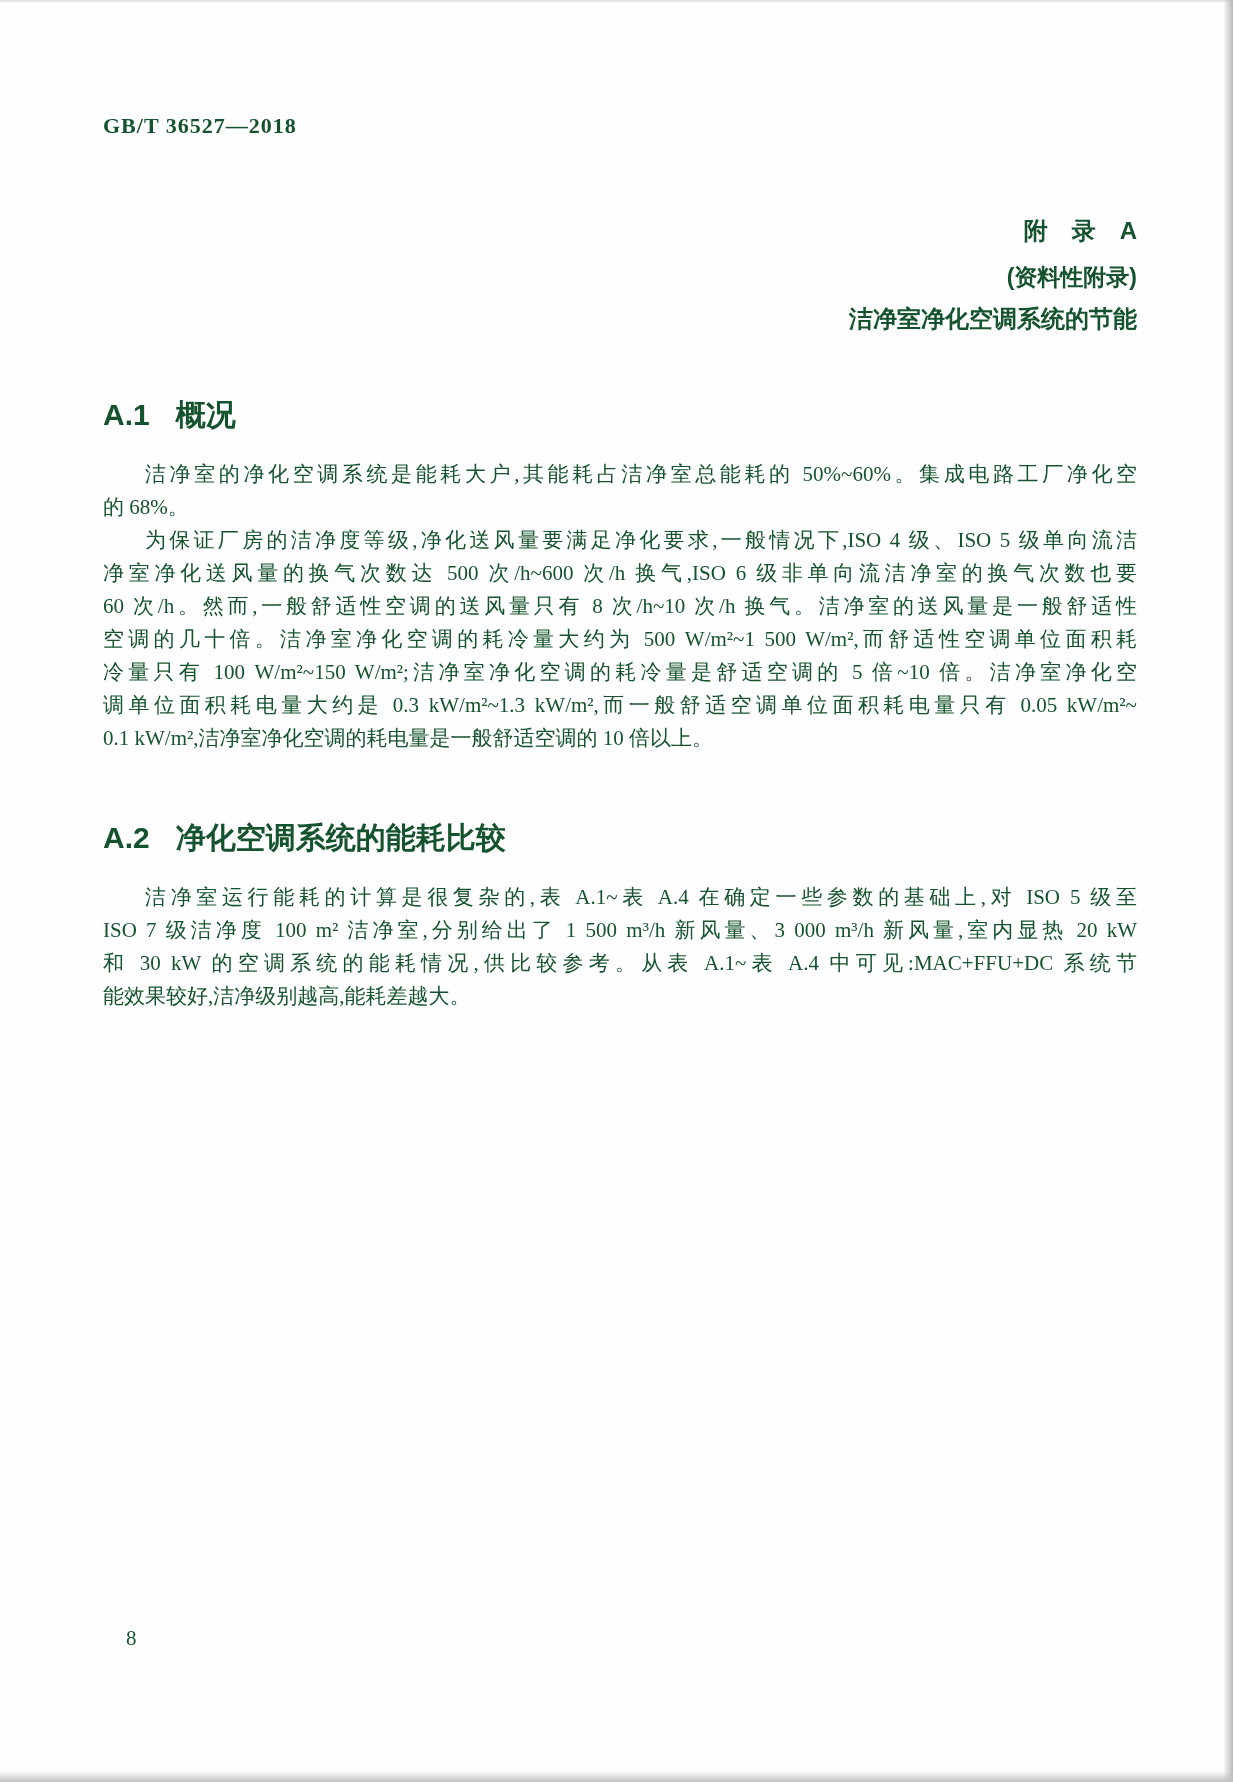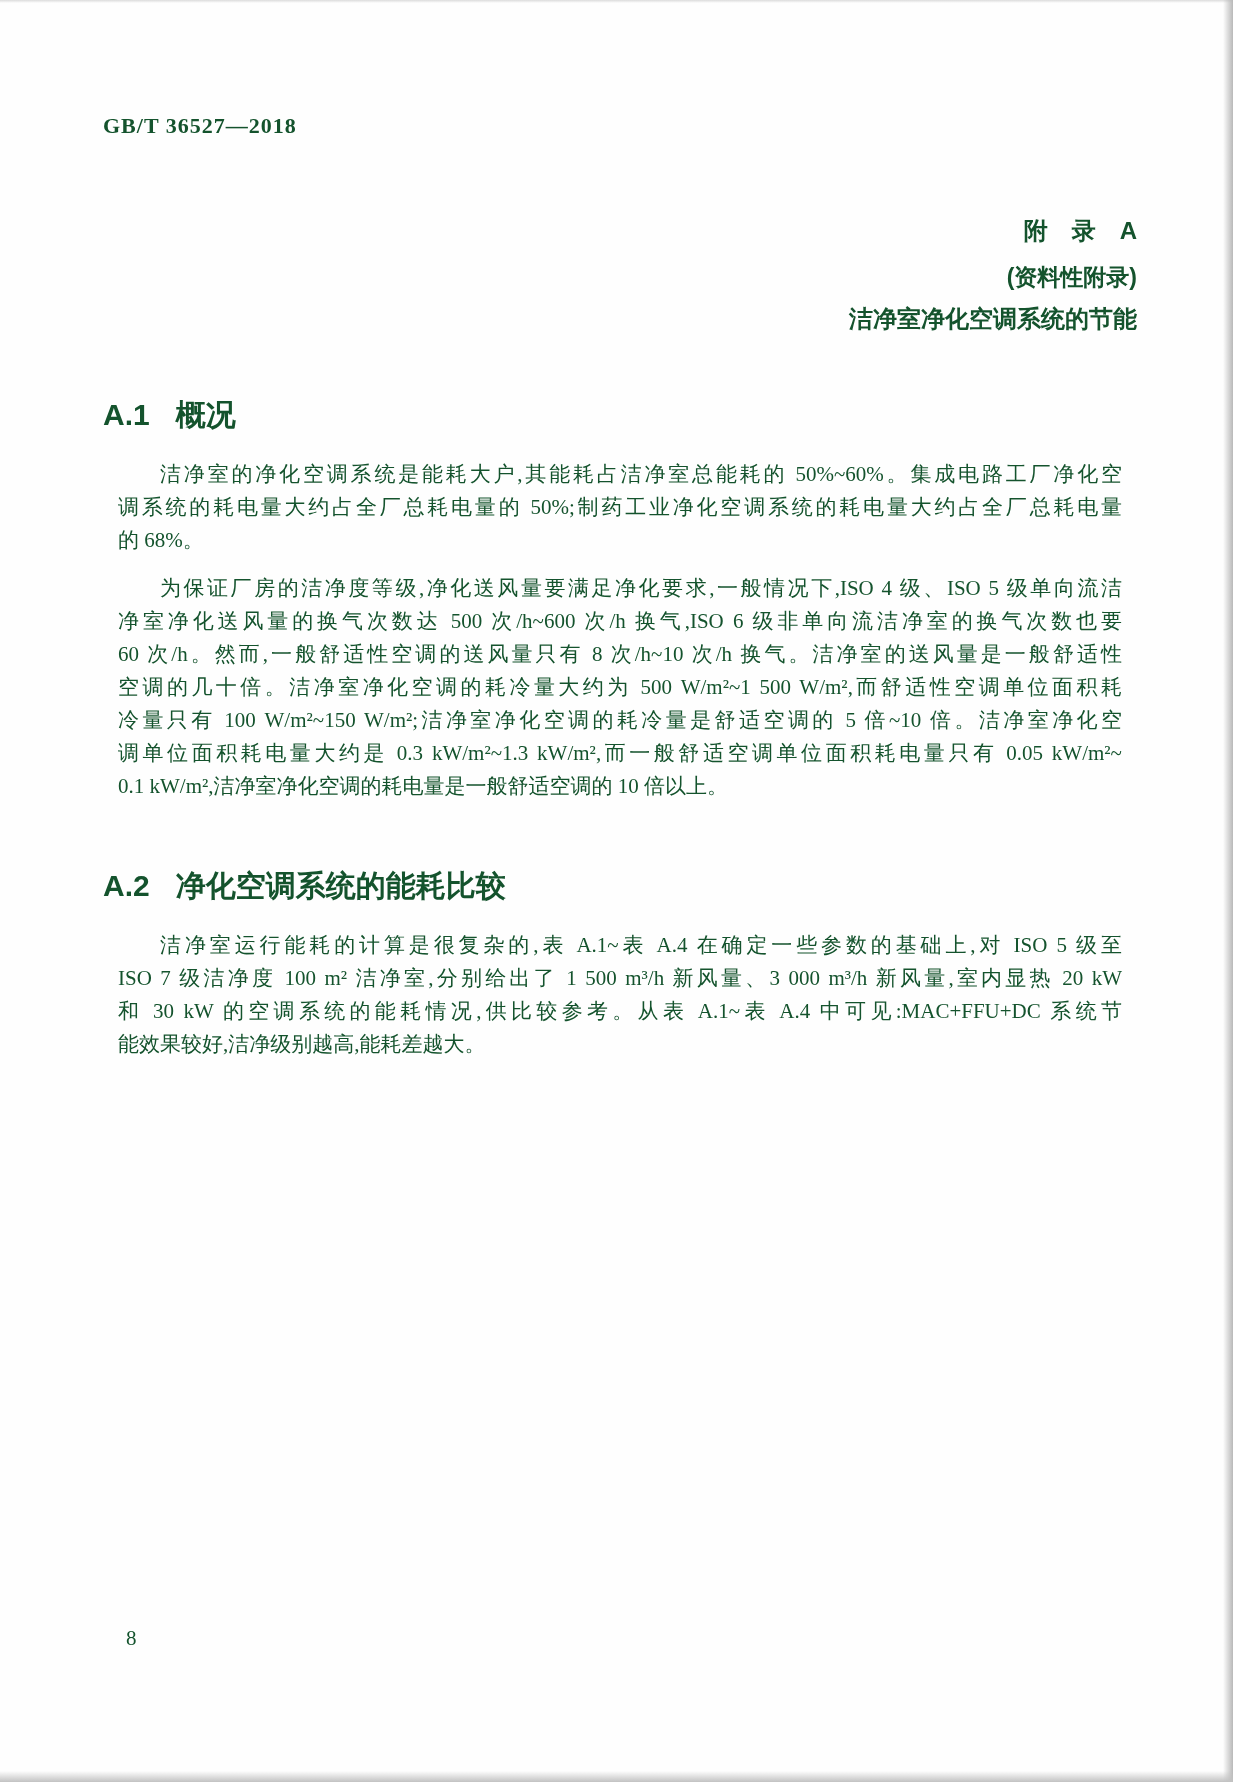--- a/index.html
+++ b/index.html
@@ -35,21 +35,21 @@
 
   .section-heading {
     margin-top:62px;
     font-family:"Liberation Sans","DejaVu Sans",sans-serif;
     font-weight:bold; font-size:30px; line-height:34px;
     text-align:left;
   }
   .section-heading .sec-num { margin-right:26px; }
 
   .paragraphs { margin-top:26px; }
-  .para { margin:15px; }
+  .para { margin:0; }
   .line {
     font-size:21px; line-height:33px;
     text-align:justify; text-align-last:justify;
     white-space:normal;
   }
   .line.first { text-indent:2em; }
   .line.end   { text-align-last:left; }
 
   .a2-gap { margin-top:66px; }
 
@@ -73,21 +73,20 @@
       <div class="appendix-subtitle">(资料性附录)</div>
       <div class="appendix-heading">洁净室净化空调系统的节能</div>
     </div>
 
     <div class="section-heading">
       <span class="sec-num">A.1</span><span>概况</span>
     </div>
     <div class="paragraphs">
         <div class="para">
           <div class="line first">洁净室的净化空调系统是能耗大户,其能耗占洁净室总能耗的 50%~60%。集成电路工厂净化空</div>
-          <div class="line">调系统的耗电量大约占全厂总耗电量的 50%;制药工业净化空调系统的耗电量大约占全厂总耗电量</div>
           <div class="line end">的 68%。</div>
         </div>
         <div class="para">
           <div class="line first">为保证厂房的洁净度等级,净化送风量要满足净化要求,一般情况下,ISO 4 级、ISO 5 级单向流洁</div>
           <div class="line">净室净化送风量的换气次数达 500 次/h~600 次/h 换气,ISO 6 级非单向流洁净室的换气次数也要</div>
           <div class="line">60 次/h。然而,一般舒适性空调的送风量只有 8 次/h~10 次/h 换气。洁净室的送风量是一般舒适性</div>
           <div class="line">空调的几十倍。洁净室净化空调的耗冷量大约为 500 W/m²~1 500 W/m²,而舒适性空调单位面积耗</div>
           <div class="line">冷量只有 100 W/m²~150 W/m²;洁净室净化空调的耗冷量是舒适空调的 5 倍~10 倍。洁净室净化空</div>
           <div class="line">调单位面积耗电量大约是 0.3 kW/m²~1.3 kW/m²,而一般舒适空调单位面积耗电量只有 0.05 kW/m²~</div>
           <div class="line end">0.1 kW/m²,洁净室净化空调的耗电量是一般舒适空调的 10 倍以上。</div>

